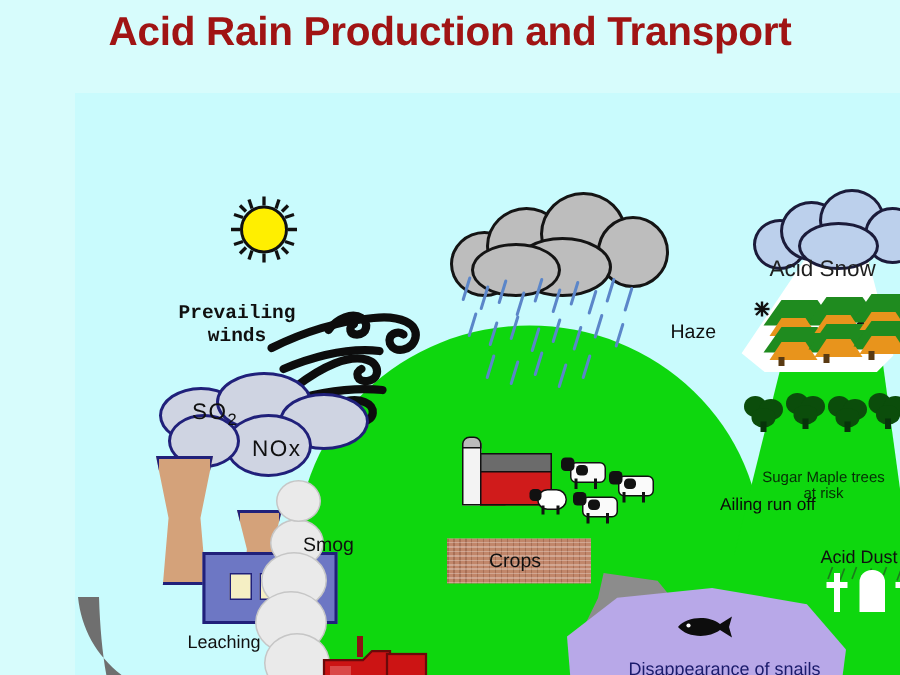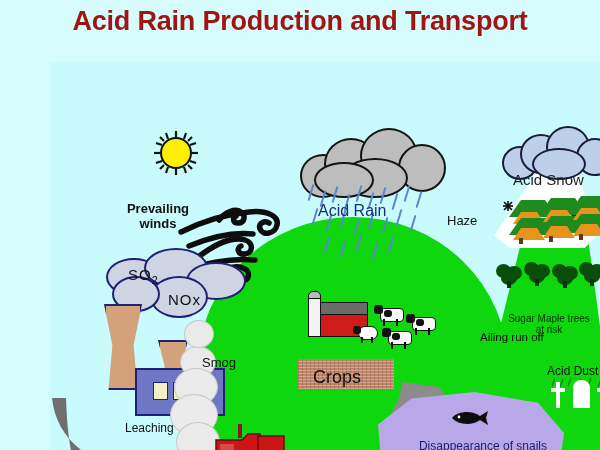--- a/index.html
+++ b/index.html
@@ -26,32 +26,32 @@
   
   .sun{position:absolute;left:103px;top:68px;width:46px;height:46px;}
   .sun .disc{position:absolute;left:7px;top:7px;width:32px;height:32px;border-radius:50%;
     background:#ffef00;border:2.5px solid #101010;box-sizing:border-box;}
   .sun .rays{position:absolute;left:0;top:0;width:46px;height:46px;}
 
   
   .lbl{position:absolute;font-weight:normal;color:#101010;line-height:1.12;
        font-family:"Liberation Sans", sans-serif;white-space:pre;}
 
-  .lbl-prevailing{left:68px;top:140px;font-size:13px;text-align:center;width:80px;font-weight:bold;}
+  .lbl-prevailing{left:68px;top:140px;font-size:13px;text-align:center;width:80px;font-weight:bold;font-family:Liberation Mono, monospace;}
   .lbl-so2{left:78px;top:205px;font-size:15px;letter-spacing:1px;}
   .lbl-so2 sub{font-size:11px;}
   .lbl-nox{left:118px;top:230px;font-size:15px;letter-spacing:1px;}
   .lbl-smog{left:152px;top:294px;font-size:13px;}
   .lbl-utilities{left:75px;top:360px;font-size:12px;}
   .lbl-acidrain{left:268px;top:140px;font-size:16px;color:#1b2f72;}
   .lbl-haze{left:397px;top:152px;font-size:13px;}
   .lbl-acidsnow{left:463px;top:110px;font-size:15px;color:#1f1f1f;}
   .lbl-ailing{left:450px;top:178px;font-size:11.5px;color:#062d06;}
   .lbl-sugar{left:447px;top:251px;font-size:10px;color:#062d06;text-align:center;width:104px;}
-  .lbl-crops{left:263px;top:305px;font-size:18px;}
+  .lbl-crops{left:276px;top:305px;font-size:13px;}
   .lbl-leach{left:322px;top:292px;font-size:12.5px;text-align:center;width:118px;color:#0a0a0a;}
   .lbl-spring{left:430px;top:269px;font-size:11.5px;color:#0b0b0b;}
   .lbl-aciddust{left:497px;top:303px;font-size:12px;}
   .lbl-disapp{left:363px;top:378px;font-size:12px;text-align:center;width:140px;color:#1b1b6b;}
 
   
   .hill-main{
     position:absolute;left:148px;top:155px;width:310px;height:296px;
     background:#0ed70e;
     border-radius:155px 155px 0 0 / 150px 150px 0 0;
@@ -438,21 +438,20 @@
     </div>
 
     <div class="lbl lbl-prevailing">Prevailing
 winds</div>
 
     <div class="lbl lbl-so2"><span>SO</span><sub>2</sub></div>
     <div class="lbl lbl-nox">NOx</div>
     <div class="lbl lbl-smog">Smog</div>
     <div class="lbl lbl-utilities">Leaching</div>
 
-    <div class="lbl lbl-acidrain">Acid Rain</div>
     <div class="lbl lbl-haze">Haze</div>
 
     <div class="lbl lbl-acidsnow">Acid Snow</div>
     <div class="lbl lbl-sugar">Sugar Maple trees
 at risk</div>
 
     <div class="lbl lbl-crops">Crops</div>
 
     <div class="lbl lbl-spring">Ailing run off</div>
     <div class="lbl lbl-aciddust">Acid Dust</div>

